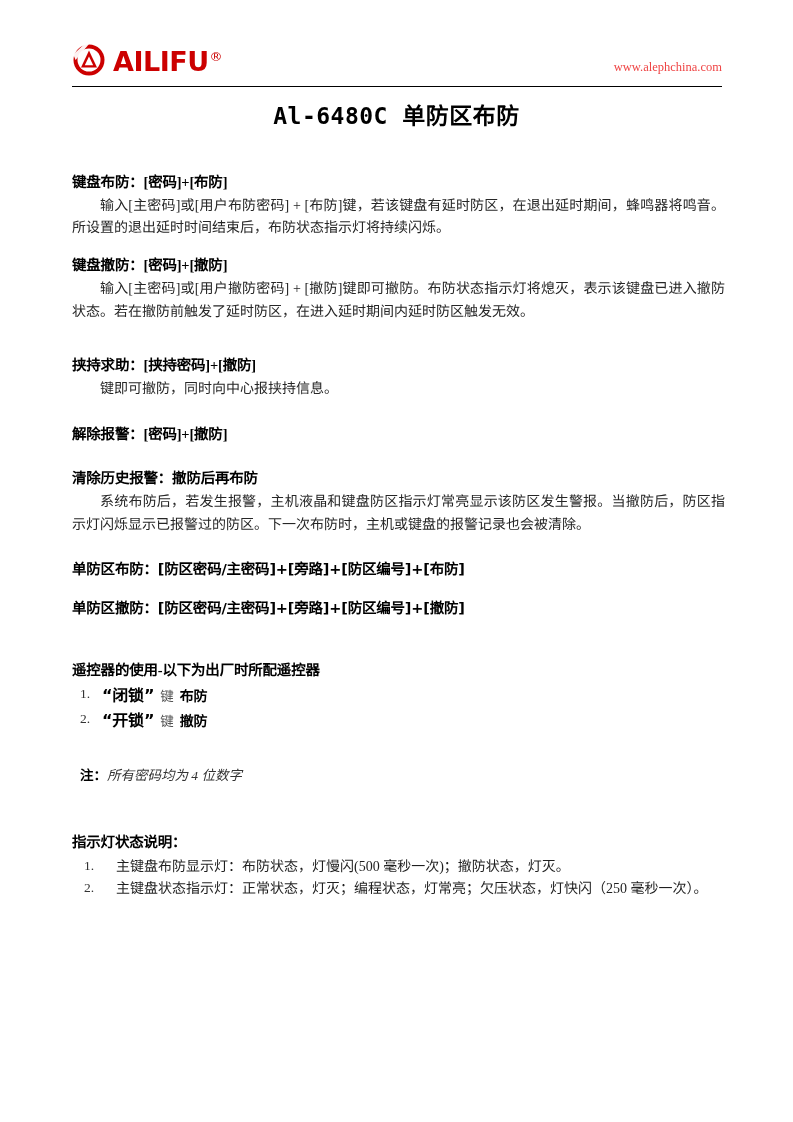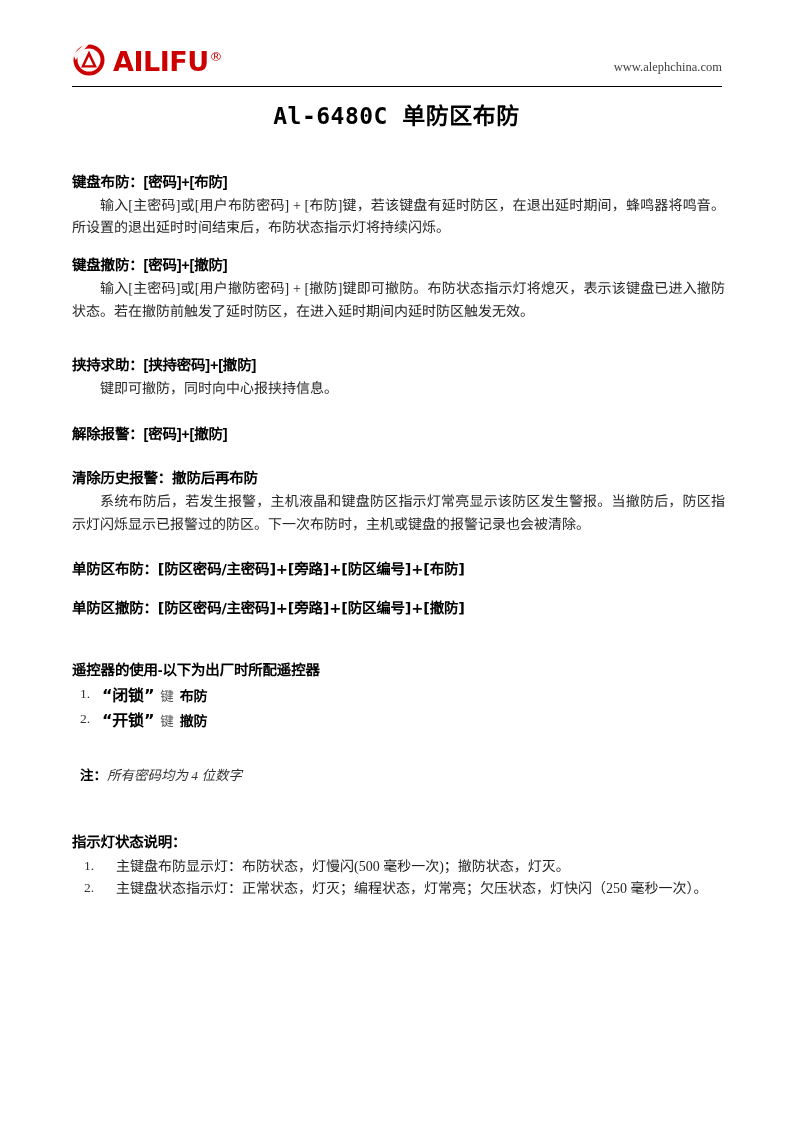--- a/index.html
+++ b/index.html
@@ -66,21 +66,21 @@
     color: #CC0000;
     font-weight: normal;
     margin-left: 1px;
   }
   .site-url {
     position: absolute;
     right: 0;
     top: 22px;
     font-family: "Liberation Serif", "DejaVu Serif", serif;
     font-size: 12.5px;
-    color: #404040;
+    color: #ef4444;
     white-space: nowrap;
   }
   .header-rule {
     position: absolute;
     left: 72px;
     top: 86px;
     width: 650px;
     height: 0;
     border-top: 1.6px solid #000000;
   }
@@ -104,21 +104,21 @@
     position: absolute;
     left: 72px;
     top: 172px;
     width: 653px;
   }
 
   .sec {
     margin: 0 0 6px 0;
   }
   .sec-head {
-    font-family: Liberation Sans, sans-serif;
+    font-family: Liberation Serif, serif;
     font-weight: bold;
     font-size: 14.5px;
     color: #000;
     line-height: 1.5;
     margin: 0;
     letter-spacing: -0.2px;
   }
   .sec-body {
     font-family: "Liberation Serif", "DejaVu Serif", serif;
     font-size: 14px;

